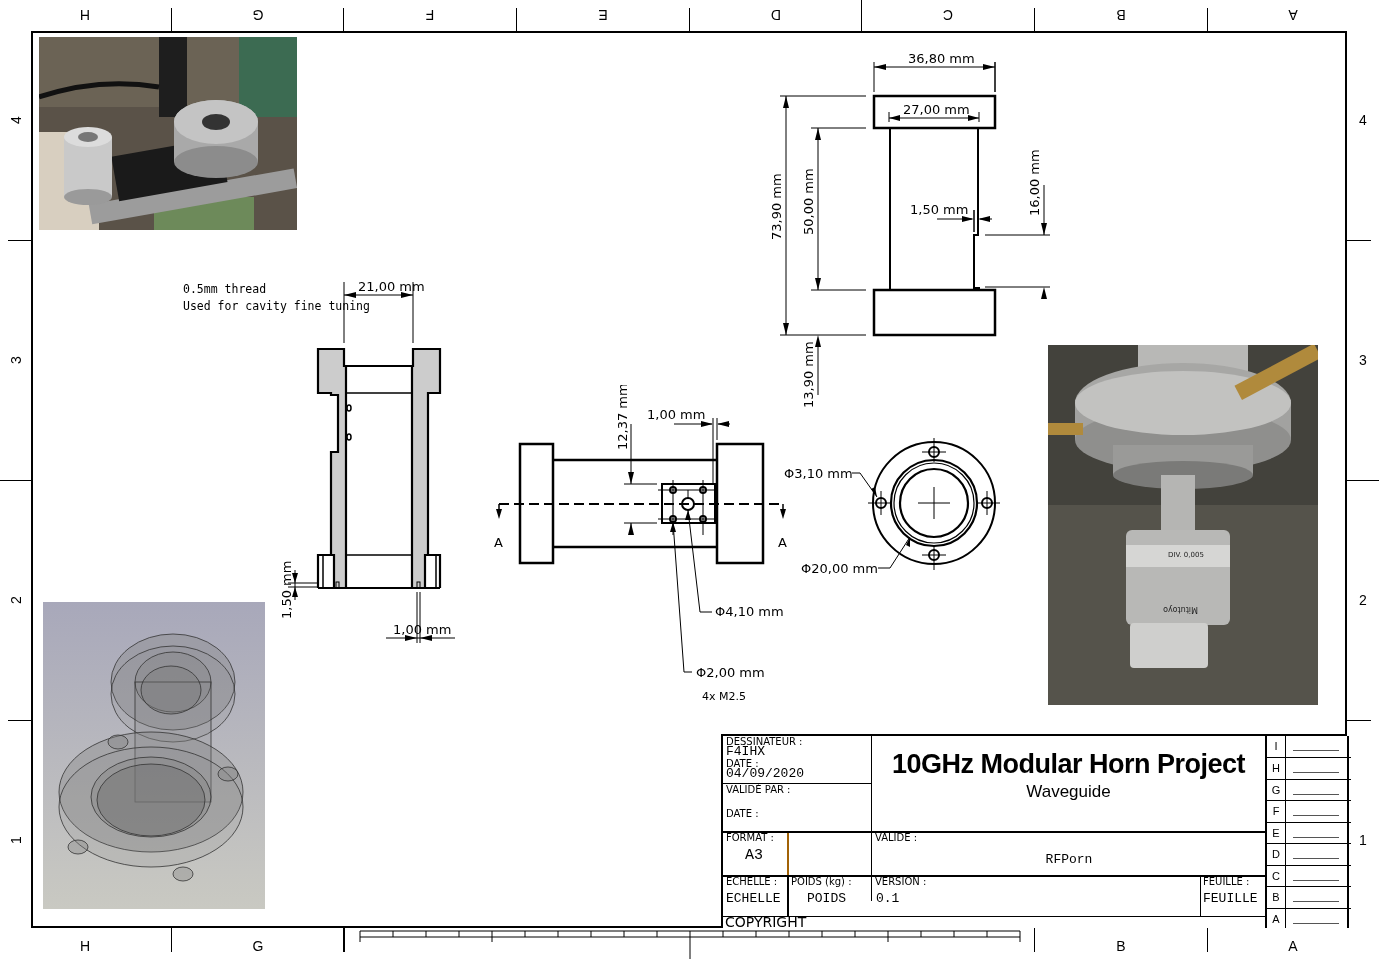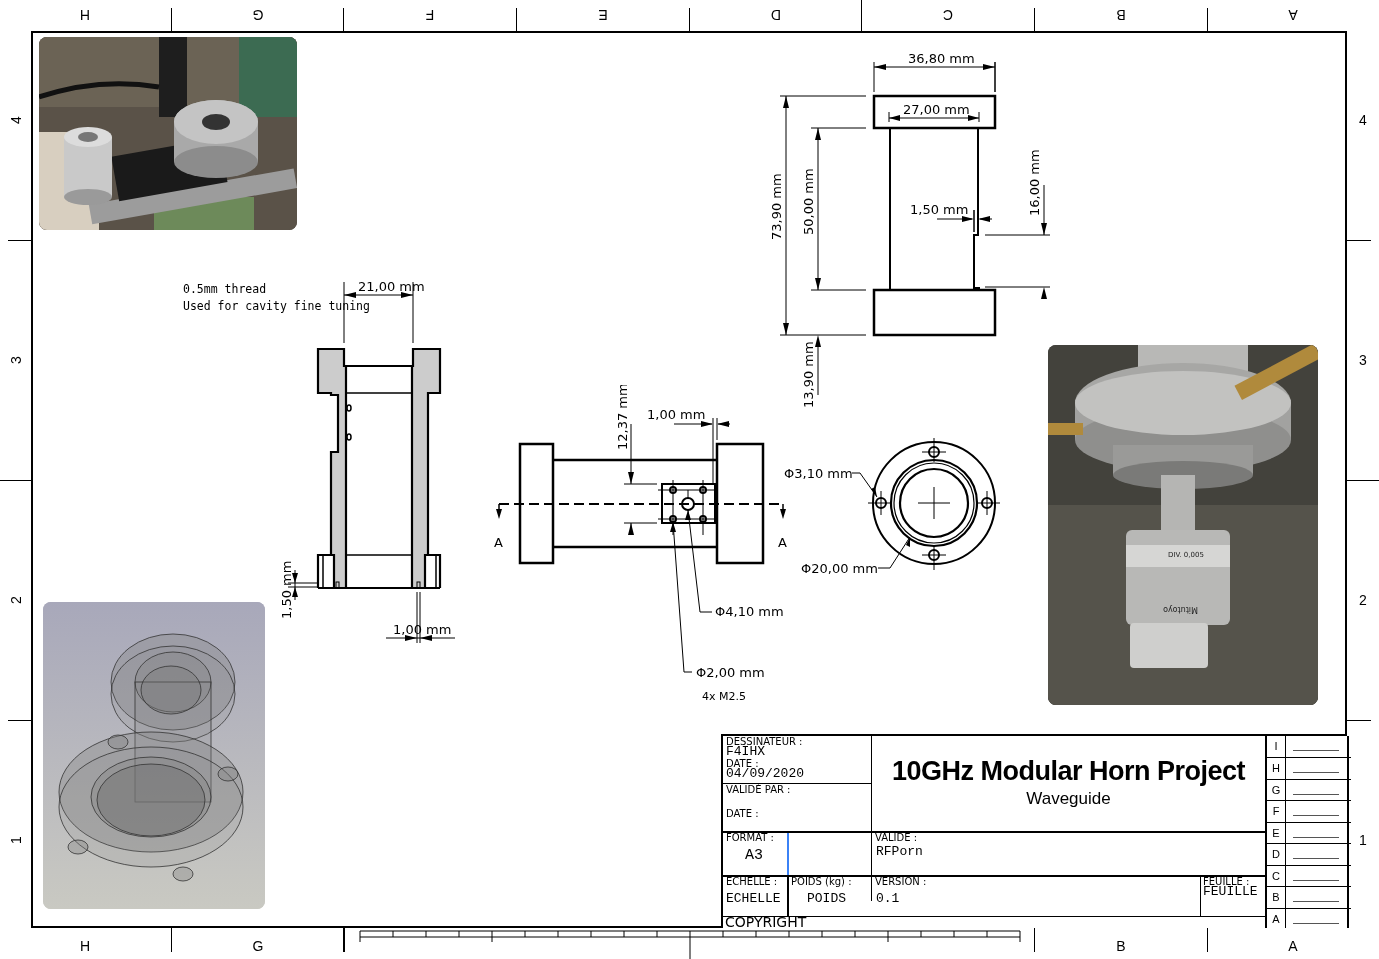--- a/index.html
+++ b/index.html
@@ -3,21 +3,21 @@
 <meta charset="utf-8">
 <style>
   html,body{margin:0;padding:0;background:#fff;}
   body{width:1379px;height:959px;position:relative;overflow:hidden;font-family:"DejaVu Sans",sans-serif;color:#000;}
   .abs{position:absolute;}
   .zone-lbl{position:absolute;font-family:"Liberation Sans",sans-serif;font-size:14px;text-align:center;}
   .top-lbl{transform:rotate(180deg);}
   .side-lbl{width:20px;}
   .left-lbl{transform:rotate(-90deg);}
   .tick{position:absolute;background:#000;}
-  .photo{position:absolute;overflow:hidden;border-radius:8px;}
+  .photo{position:absolute;overflow:hidden;}
   .tb-cell{position:absolute;box-sizing:border-box;}
   .tb-small{font-family:"DejaVu Sans",sans-serif;font-size:10px;line-height:7px;}
   .tb-val{font-family:Liberation Mono, monospace;font-size:13px;line-height:14px;}
   .rev-row{position:absolute;left:0;width:84px;height:21.5px;border-top:1px solid #000;box-sizing:border-box;}
   .rev-letter{position:absolute;left:0;width:18px;height:100%;border-right:1px solid #000;font-family:"Liberation Sans",sans-serif;font-size:11px;text-align:center;line-height:21px;}
   .rev-line{position:absolute;left:26px;width:46px;top:14px;border-top:1px solid #555;}
   .dim{font-family:"DejaVu Sans",sans-serif;font-size:13px;}
   svg text{font-family:"DejaVu Sans",sans-serif;}
 </style>
 </head>
@@ -380,51 +380,51 @@
     <div class="tb-val">F4IHX</div>
     <div class="tb-small" style="margin-top:1px;">DATE :</div>
     <div class="tb-val">04/09/2020</div>
   </div>
   <div class="tb-cell" style="left:0;top:48px;width:149px;height:47px;border-right:1px solid #000;padding:2px 3px;">
     <div class="tb-small">VALIDÉ PAR :</div>
     <div class="tb-small" style="margin-top:17px;">DATE :</div>
   </div>
 
   <div class="tb-cell" style="left:149px;top:0;width:393px;height:95px;text-align:center;">
-    <div style="font-family:'Liberation Sans',sans-serif;font-weight:bold;font-size:27px;margin-top:20px;letter-spacing:-0.5px;">10GHz Modular Horn Project</div>
+    <div style="font-family:'Liberation Sans',sans-serif;font-weight:bold;font-size:27px;margin-top:13px;letter-spacing:-0.5px;">10GHz Modular Horn Project</div>
     <div style="font-family:'Liberation Sans',sans-serif;font-size:17px;margin-top:2px;">Waveguide</div>
   </div>
 
   <div class="abs" style="left:0;top:95px;width:542px;height:2px;background:#000;"></div>
-  <div class="tb-cell" style="left:0;top:97px;width:66px;height:42px;border-right:2px solid #3b82f6;padding:1px 3px;">
+  <div class="tb-cell" style="left:0;top:97px;width:66px;height:42px;border-right:2px solid #a16207;padding:1px 3px;">
     <div class="tb-small">FORMAT :</div>
     <div class="tb-val" style="font-size:15px;margin:8px 0 0 19px;">A3</div>
   </div>
   <div class="tb-cell" style="left:66px;top:97px;width:83px;height:42px;border-right:1px solid #000;"></div>
   <div class="tb-cell" style="left:149px;top:97px;width:393px;height:42px;padding:1px 3px;">
     <div class="tb-small">VALIDÉ :</div>
-    <div class="tb-val" style="margin:4px 0 0 1px;">RFPorn</div>
+    <div class="tb-val" style="margin:12px 0 0 1px;text-align:center;">RFPorn</div>
   </div>
 
   <div class="abs" style="left:0;top:139px;width:542px;height:2px;background:#000;"></div>
   <div class="tb-cell" style="left:0;top:141px;width:66px;height:40px;border-right:2px solid #000;padding:1px 3px;">
     <div class="tb-small">ÉCHELLE :</div>
     <div class="tb-val" style="margin-top:7px;">ECHELLE</div>
   </div>
   <div class="tb-cell" style="left:66px;top:141px;width:83px;height:24px;border-right:1px solid #000;padding:1px 2px;">
     <div class="tb-small">POIDS (kg) :</div>
     <div class="tb-val" style="margin:7px 0 0 16px;">POIDS</div>
   </div>
   <div class="tb-cell" style="left:149px;top:141px;width:329px;height:40px;border-right:1px solid #000;padding:1px 3px;">
     <div class="tb-small">VERSION :</div>
     <div class="tb-val" style="margin:7px 0 0 1px;">0.1</div>
   </div>
   <div class="tb-cell" style="left:478px;top:141px;width:64px;height:40px;padding:1px 2px;">
     <div class="tb-small">FEUILLE :</div>
-    <div class="tb-val" style="margin-top:0;">FEUILLE</div>
+    <div class="tb-val" style="margin-top:7px;">FEUILLE</div>
   </div>
 
   <div class="abs" style="left:0;top:180px;width:542px;height:1px;background:#000;"></div>
   <div class="tb-cell" style="left:0;top:181px;width:542px;height:11px;padding:0 2px;">
     <div style="font-size:14px;line-height:11px;">COPYRIGHT</div>
   </div>
 
   <div class="abs" style="left:542px;top:0;width:84px;height:192px;border-left:2px solid #000;border-right:2px solid #000;box-sizing:border-box;">
     <div class="rev-row" style="top:0;border-top:none;">
         <span class="rev-letter">I</span>

